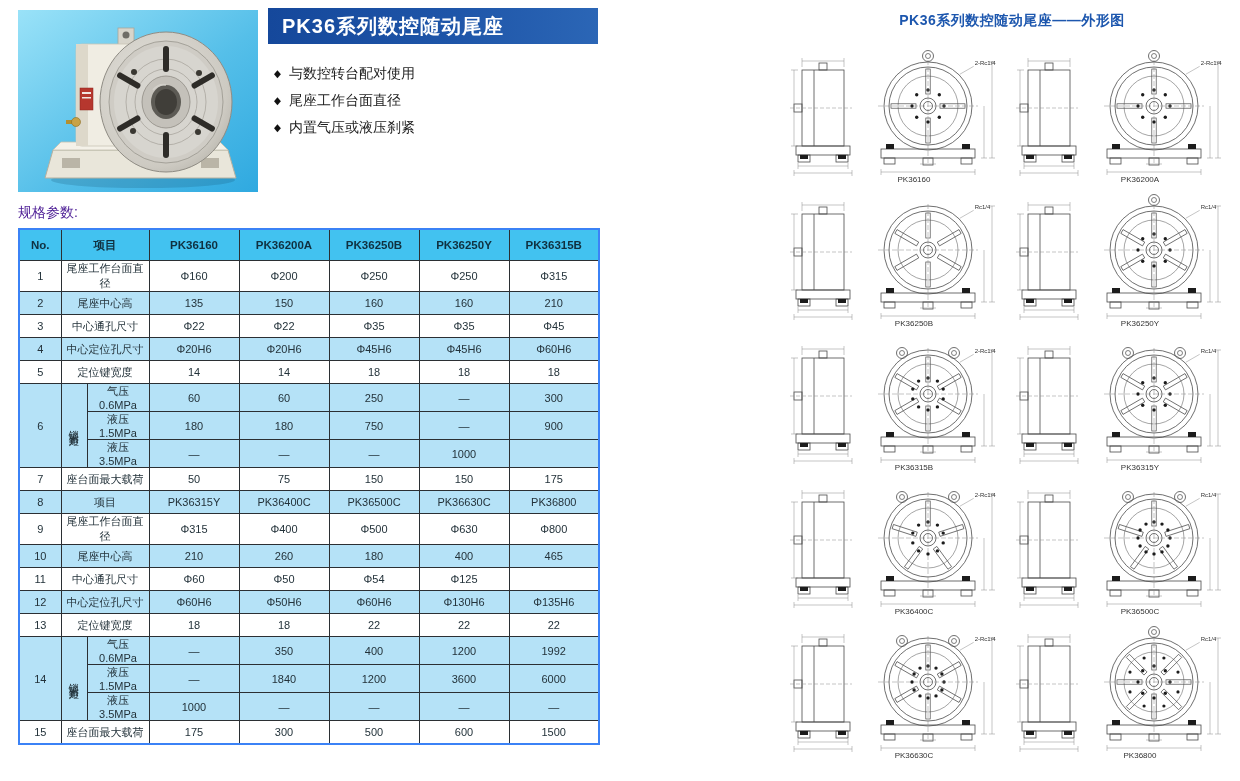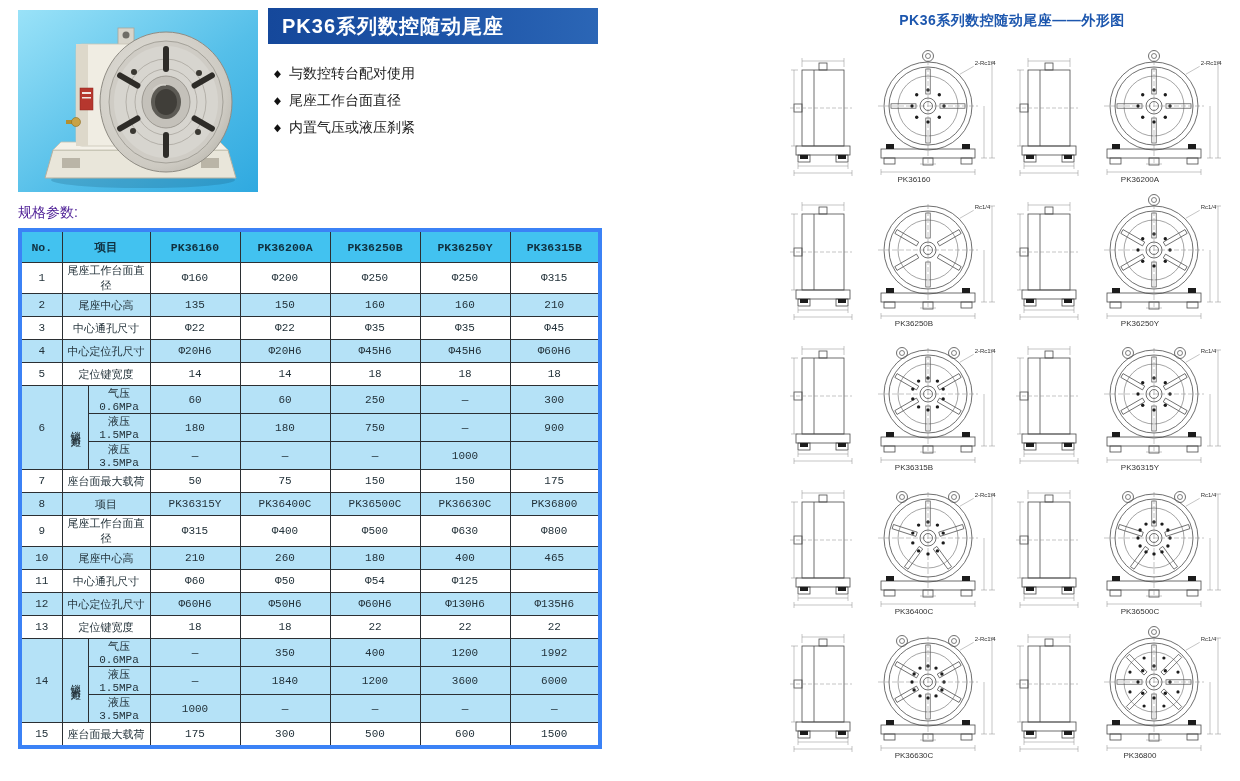--- a/index.html
+++ b/index.html
@@ -25,21 +25,21 @@
   
   table.spec{
     position:absolute;left:18px;top:228px;width:580px;
     border-collapse:collapse;table-layout:fixed;
     font-size:11px;color:#23323a;
   }
   table.spec th,table.spec td{
     border:1px solid #2b2f33;text-align:center;vertical-align:middle;
     padding:0 2px;overflow:hidden;
   }
-  table.spec{border:4px solid #3b82f6;font-family:Liberation Mono, monospace;}
+  table.spec{border:2px solid #3b82f6;}
   table.spec thead th{
     height:30px;background:#42c2f0;color:#10303f;font-weight:bold;font-size:11.5px;
   }
   table.spec tbody td{height:22px;background:#ffffff;}
   table.spec tr.shaded td{background:#b5e2f7;}
   td.vlabel span{
     writing-mode:vertical-rl;text-orientation:upright;
     letter-spacing:2px;font-size:10.5px;line-height:1;display:inline-block;
   }
   

